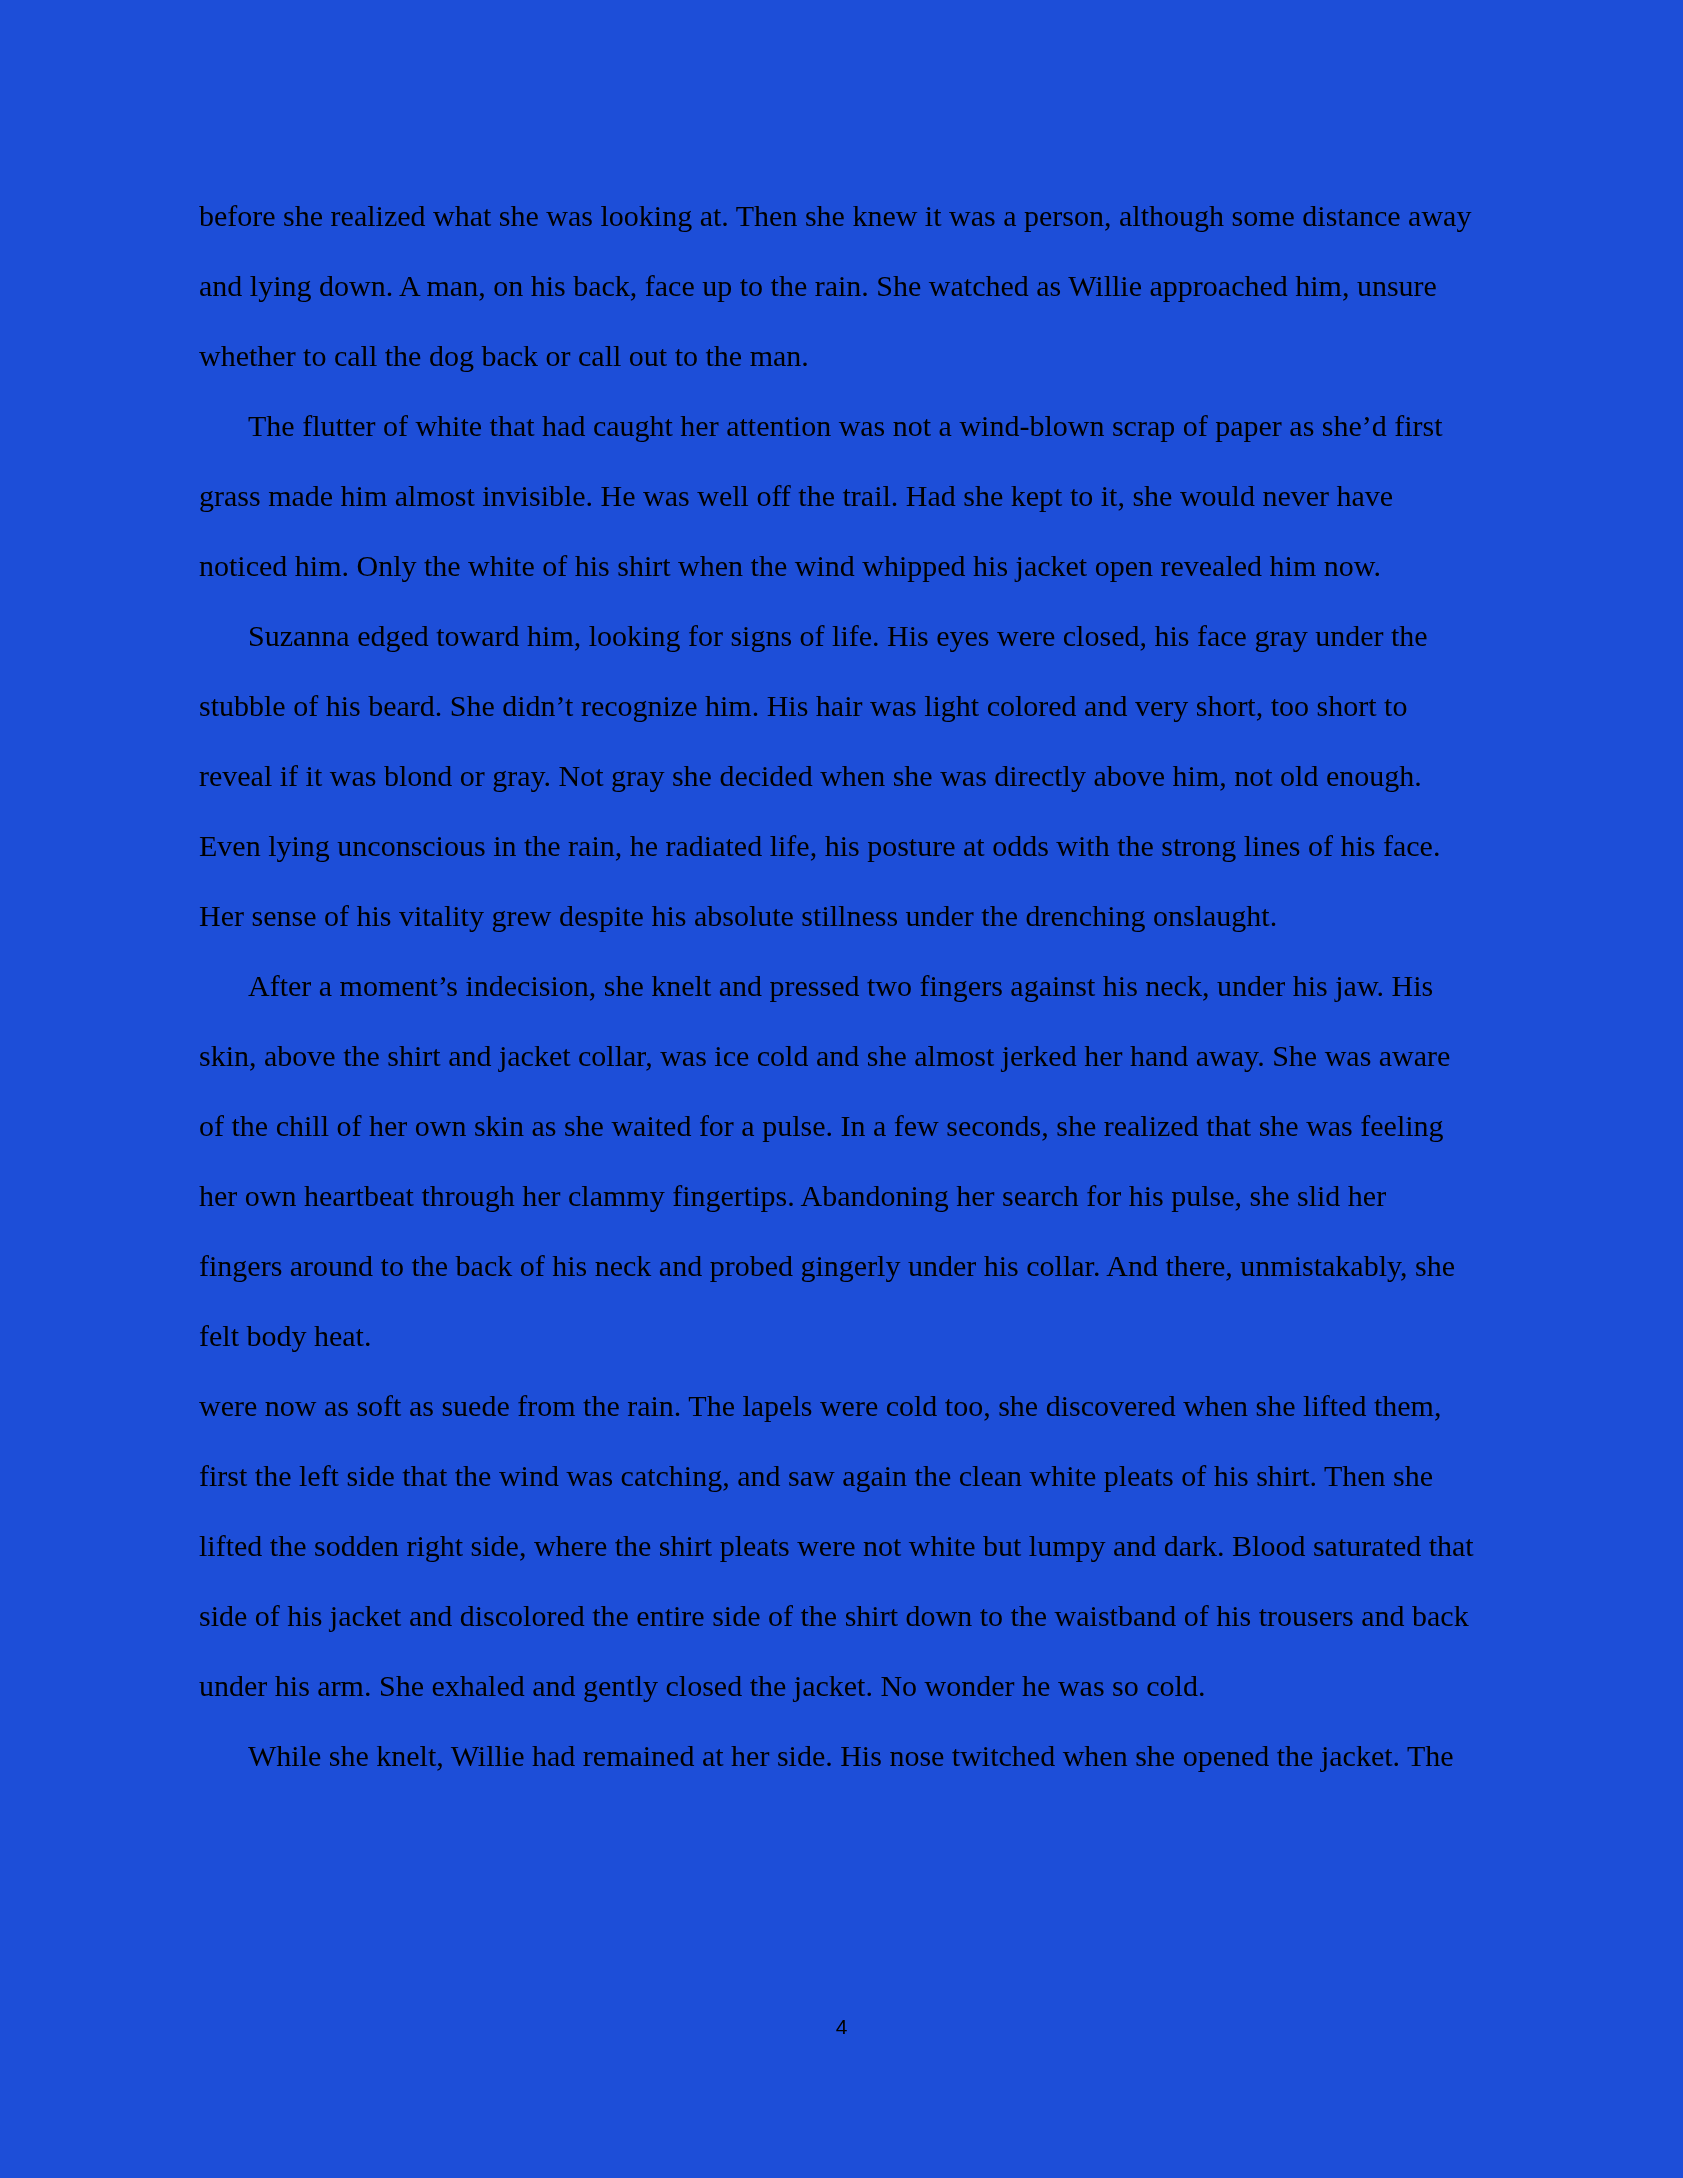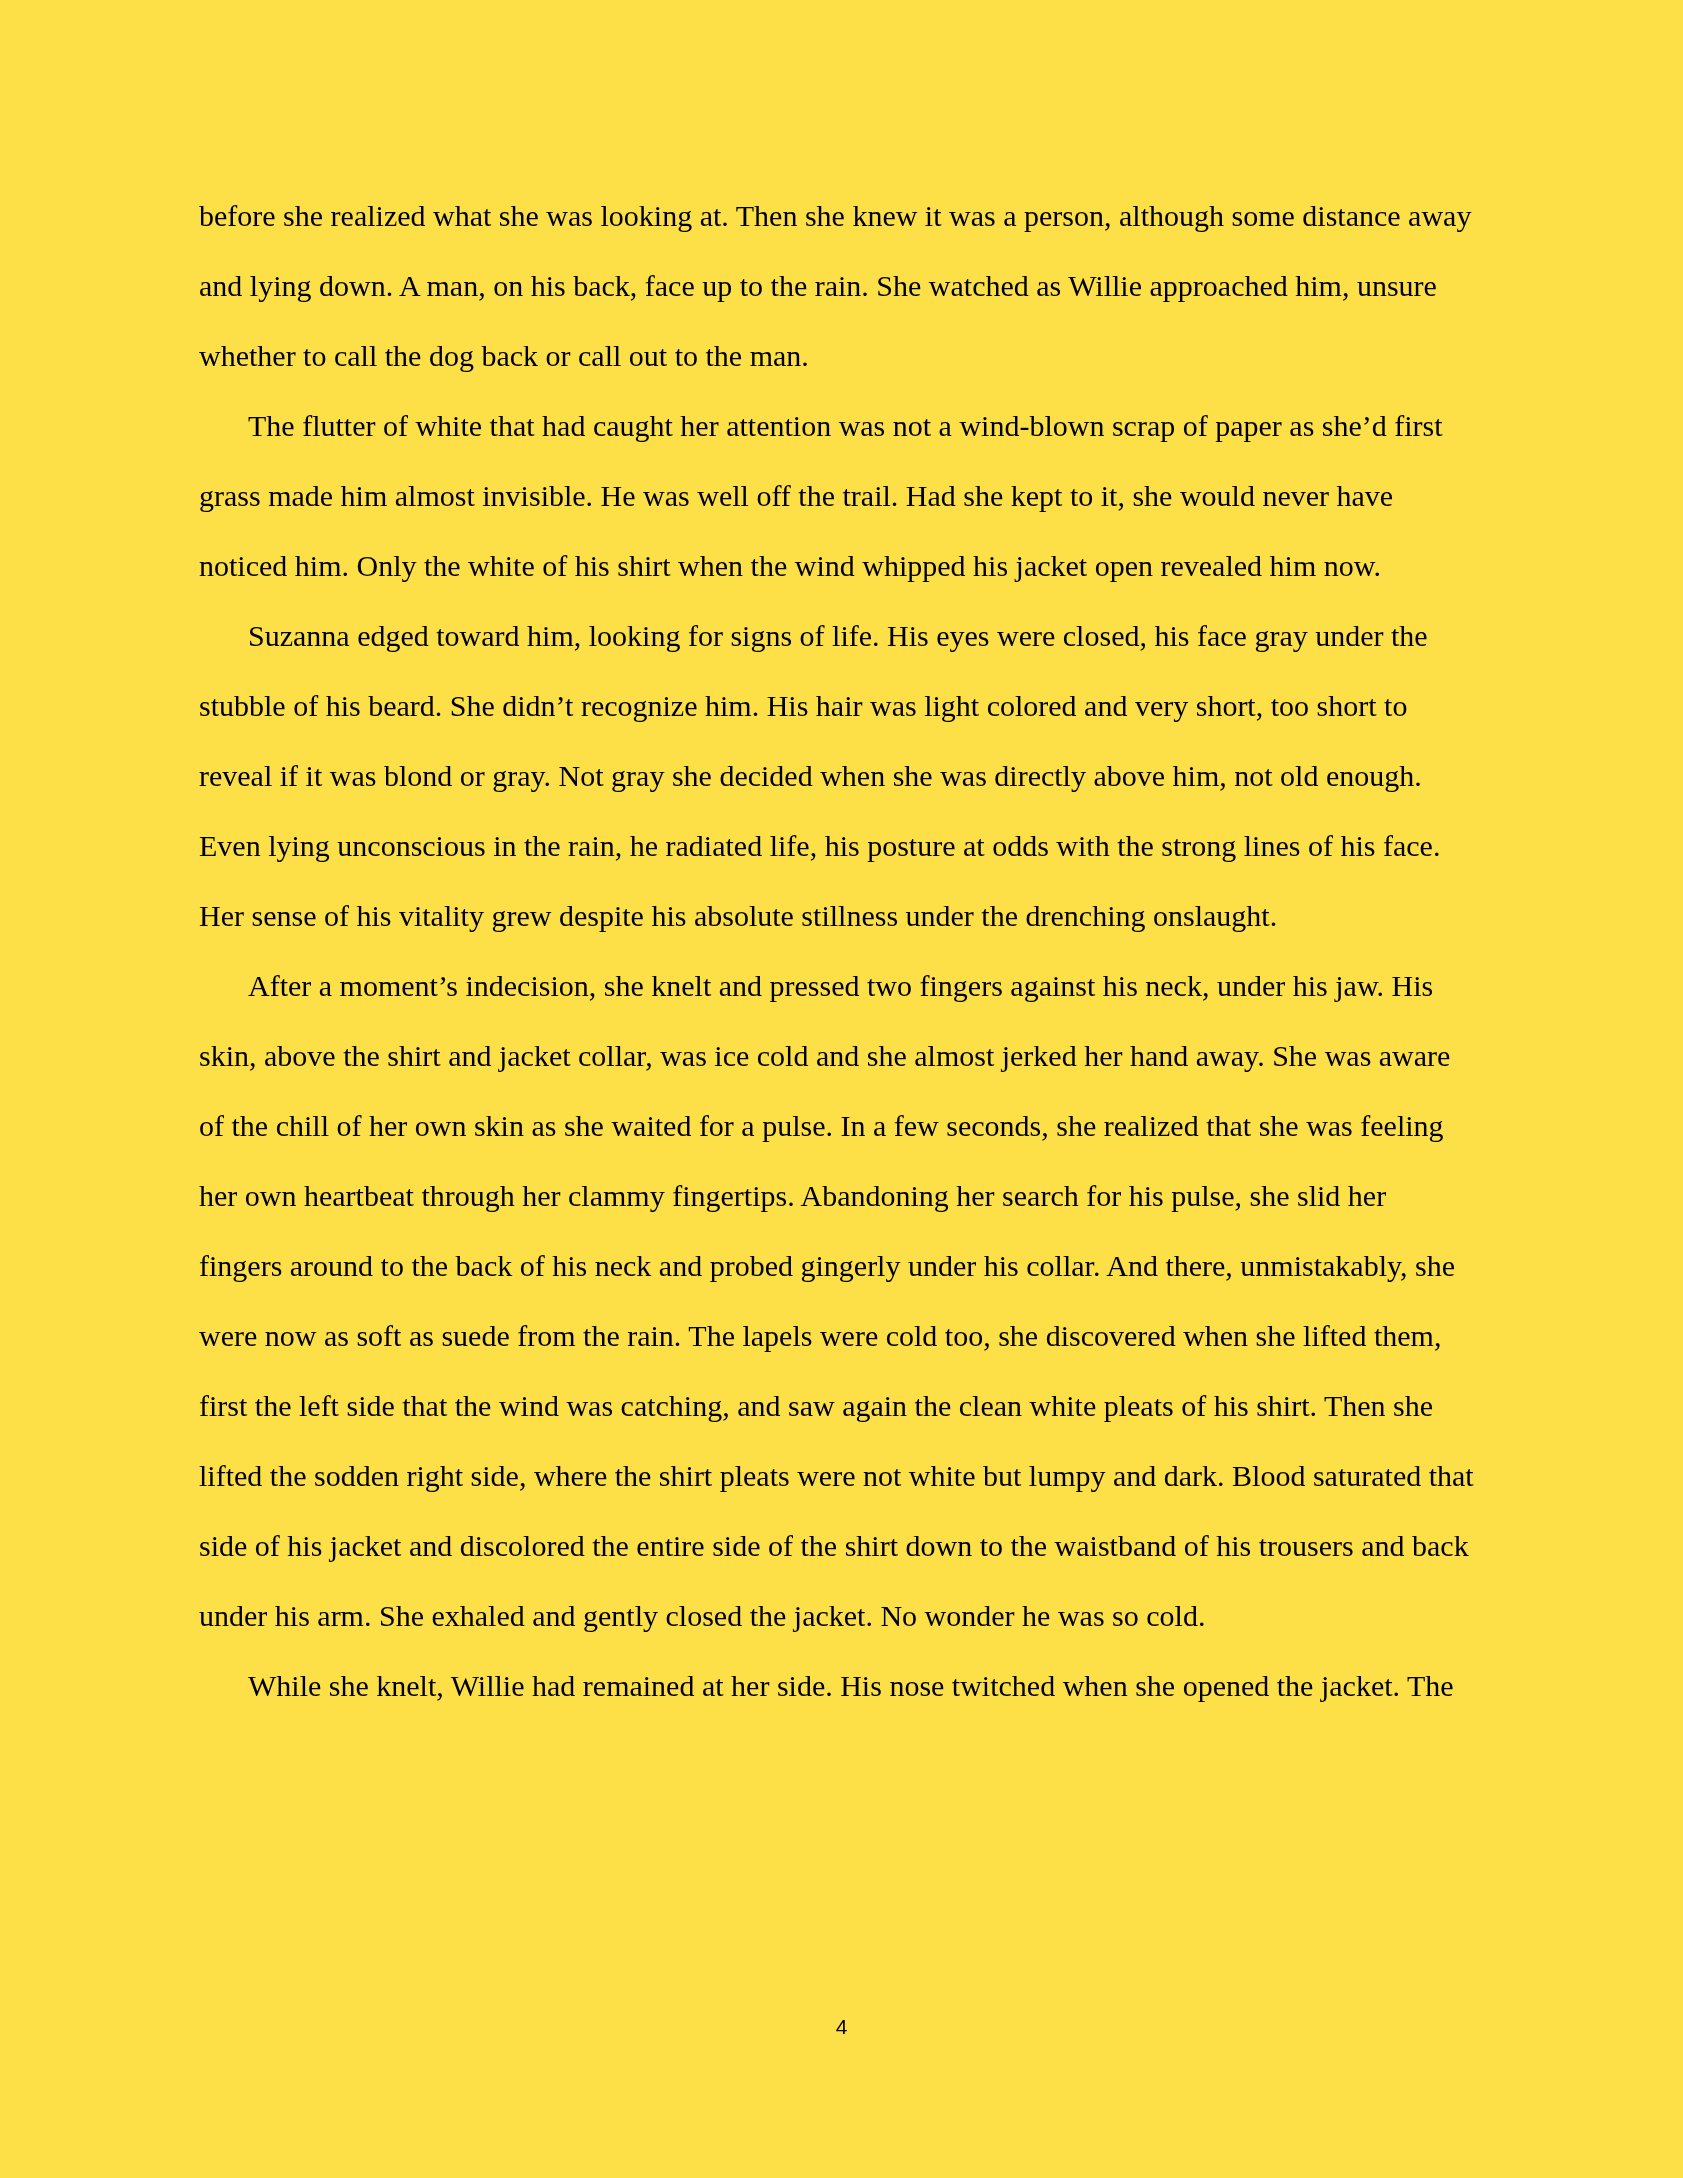--- a/index.html
+++ b/index.html
@@ -12,21 +12,21 @@
     height: 2178px;
     position: relative;
     overflow: hidden;
   }
   .page {
     position: absolute;
     left: 0;
     top: 0;
     width: 1683px;
     height: 2178px;
-    background: #fde047;
+    background: #1d4ed8;
   }
   .body-text {
     position: absolute;
     left: 199px;
     top: 181px;
     width: 1287px;
     font-family: "Liberation Serif", "DejaVu Serif", serif;
     font-size: 30px;
     line-height: 70px;
     color: #000000;
@@ -80,20 +80,21 @@
       <span class="line">Even lying unconscious in the rain, he radiated life, his posture at odds with the strong lines of his face.</span>
       <span class="line">Her sense of his vitality grew despite his absolute stillness under the drenching onslaught.</span>
     </p>
 
     <p class="paragraph">
       <span class="line indent">After a moment’s indecision, she knelt and pressed two fingers against his neck, under his jaw. His</span>
       <span class="line">skin, above the shirt and jacket collar, was ice cold and she almost jerked her hand away. She was aware</span>
       <span class="line">of the chill of her own skin as she waited for a pulse. In a few seconds, she realized that she was feeling</span>
       <span class="line">her own heartbeat through her clammy fingertips. Abandoning her search for his pulse, she slid her</span>
       <span class="line">fingers around to the back of his neck and probed gingerly under his collar. And there, unmistakably, she</span>
+      <span class="line">felt body heat.</span>
     </p>
 
     <p class="paragraph">
       <span class="line">were now as soft as suede from the rain. The lapels were cold too, she discovered when she lifted them,</span>
       <span class="line">first the left side that the wind was catching, and saw again the clean white pleats of his shirt. Then she</span>
       <span class="line">lifted the sodden right side, where the shirt pleats were not white but lumpy and dark. Blood saturated that</span>
       <span class="line">side of his jacket and discolored the entire side of the shirt down to the waistband of his trousers and back</span>
       <span class="line">under his arm. She exhaled and gently closed the jacket. No wonder he was so cold.</span>
     </p>
 

